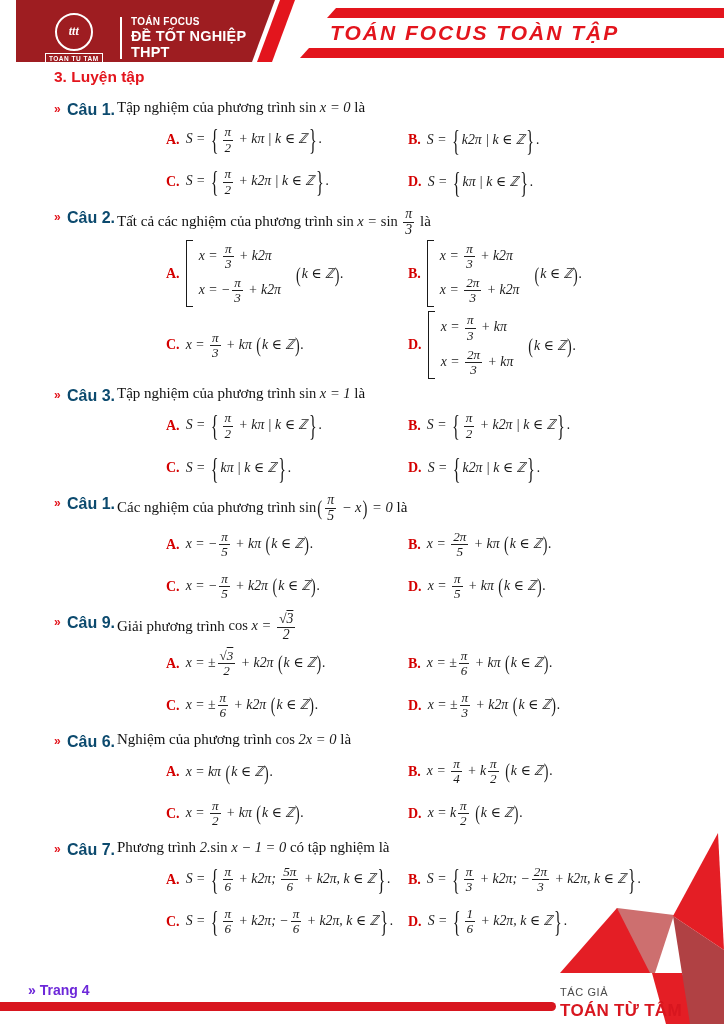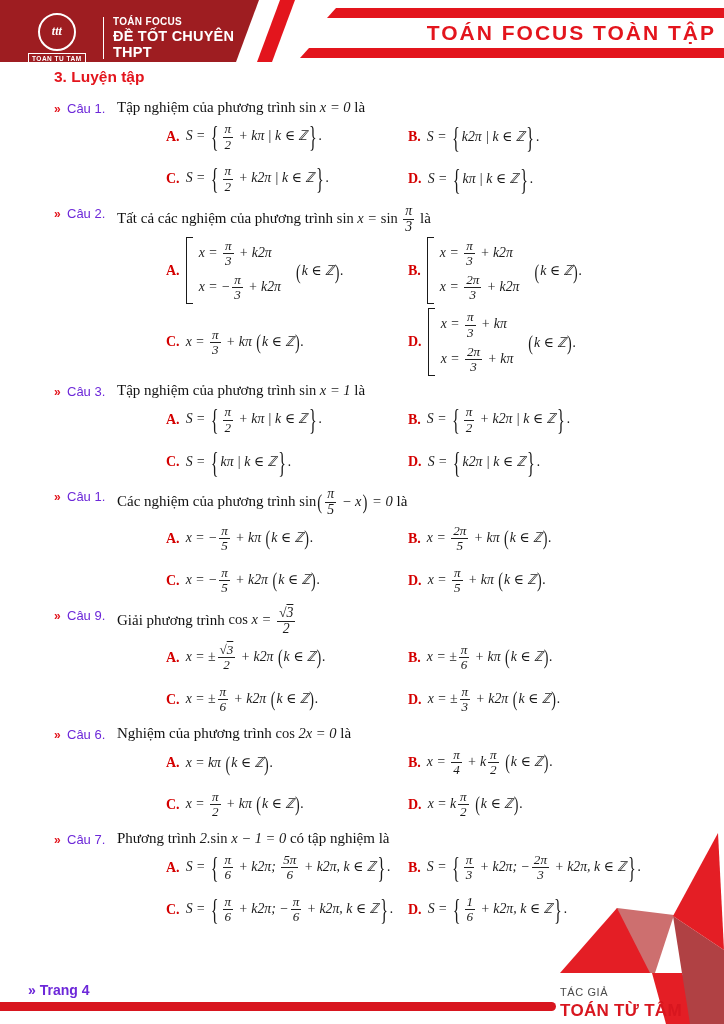--- a/index.html
+++ b/index.html
@@ -1,51 +1,51 @@
 <!DOCTYPE html>
 <html><head>
 <meta charset="utf-8">
 <style>
   html,body{margin:0;padding:0;background:#e9e9e9;}
   .page{position:relative;width:724px;height:1024px;background:#fff;overflow:hidden;
         font-family:"Liberation Sans","DejaVu Sans",sans-serif;}
 
   
   .hdr{position:absolute;left:0;top:0;width:724px;height:62px;}
-  .maroon{position:absolute;left:0;top:0;width:264px;height:76px;background:#9e1d21;
+  .maroon{position:absolute;left:16px;top:0;width:264px;height:76px;background:#9e1d21;
           clip-path:polygon(0 0,259px 0,236px 62px,0 62px);
           display:flex;align-items:center;padding-left:20px;box-sizing:border-box;gap:9px;}
   .logo{width:80px;display:flex;flex-direction:column;align-items:center;}
   .lcirc{width:34px;height:34px;border:2.5px solid #fff;border-radius:50%;
          display:flex;align-items:center;justify-content:center;margin-bottom:2px;}
   .lttt{color:#fff;font:italic bold 12px "Liberation Serif","DejaVu Serif",serif;}
   .lname{border:1.2px solid #fff;color:#fff;font-weight:bold;font-size:6.5px;
          letter-spacing:.5px;padding:1px 3px;white-space:nowrap;}
   .vsep{width:1.5px;height:42px;background:#fff;}
   .brand{color:#fff;line-height:1.12;}
   .b1{font-weight:bold;font-size:10px;letter-spacing:.3px;margin-bottom:1px;}
   .b2{font-weight:bold;font-size:14.5px;letter-spacing:.2px;}
   .rstripe{position:absolute;left:0;top:0;width:300px;height:62px;background:#e3151d;
            clip-path:polygon(280px 0,295px 0,272px 62px,257px 62px);}
   .tstripe{position:absolute;left:0;top:8px;width:724px;height:10px;background:#e3151d;
            clip-path:polygon(336px 0,724px 0,724px 10px,327px 10px);}
   .bstripe{position:absolute;left:0;top:48px;width:724px;height:10px;background:#e3151d;
            clip-path:polygon(309px 0,724px 0,724px 10px,300px 10px);}
   .btitle{position:absolute;left:330px;right:8px;top:18px;height:30px;line-height:30px;
-          text-align:right;font-weight:bold;font-size:21px;
+          text-align:left;font-style:italic;font-weight:bold;font-size:21px;
           color:#e3151d;letter-spacing:2px;}
 
   
   .content{position:absolute;left:0;right:0;top:64px;bottom:66px;overflow:hidden;
            padding:2px 10px 0 54px;box-sizing:border-box;}
   .stitle{color:#e3151d;font-weight:bold;font-size:15.5px;margin:2px 0 13px 0;}
   .question{margin-bottom:5px;}
   .qhead{display:flex;align-items:flex-start;margin-bottom:1px;}
   .qmark{color:#e3151d;font-weight:bold;font-size:12px;width:13px;flex:none;padding-top:3px;}
-  .qlabel{color:#6d28d9;font-weight:normal;font-size:13px;width:50px;flex:none;padding-top:2px;}
+  .qlabel{color:#0c4a6e;font-weight:bold;font-size:16px;width:50px;flex:none;padding-top:2px;}
   .qstem{flex:1;font-family:"Liberation Serif","DejaVu Serif",serif;font-size:15px;color:#111;}
   .qstem .math{font-size:14.5px;}
   .opts{margin-left:112px;display:grid;grid-template-columns:242px 1fr;row-gap:2px;align-items:center;}
   .opt{display:flex;align-items:center;min-height:38px;padding:1px 0;}
   .olabel{color:#d40000;font-weight:bold;font-family:"Liberation Serif","DejaVu Serif",serif;
           font-size:14px;margin-right:6px;flex:none;}
 
   
   .math{font-family:"Liberation Serif","DejaVu Serif",serif;font-style:italic;
         color:#1a1a1a;font-size:13.8px;white-space:nowrap;}
@@ -84,21 +84,21 @@
     <div class="maroon">
       <div class="logo">
         <div class="lcirc">
           <span class="lttt">ttt</span>
         </div>
         <div class="lname">TOAN TU TAM</div>
       </div>
       <div class="vsep"></div>
       <div class="brand">
         <div class="b1">TOÁN FOCUS</div>
-        <div class="b2">ĐỀ TỐT CHUYÊN THPT</div>
+        <div class="b2">ĐỀ TỐT NGHIỆP THPT</div>
       </div>
     </div>
     <div class="rstripe"></div>
     <div class="tstripe"></div>
     <div class="bstripe"></div>
     <div class="btitle">TOÁN FOCUS TOÀN TẬP</div>
   </header>
 
   <main class="content">
     <div class="stitle">3. Luyện tập</div>

